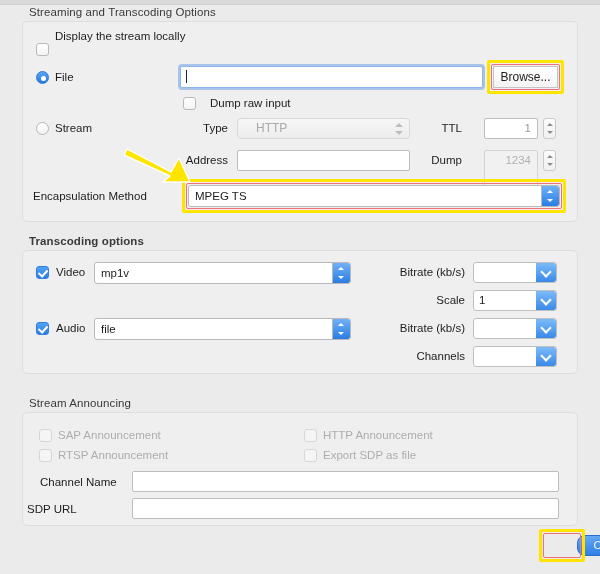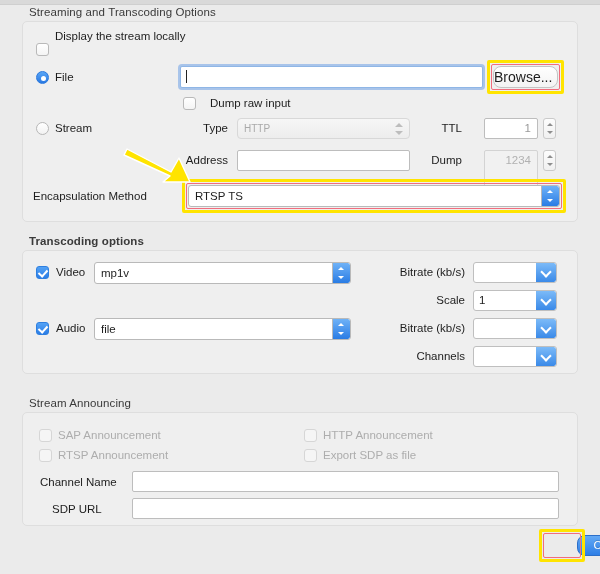--- a/index.html
+++ b/index.html
@@ -73,21 +73,21 @@
   }
   .caret{
     position:absolute;left:5px;top:3px;width:1px;height:13px;background:#222;
   }
 
   
   .popup{
     position:absolute;box-sizing:border-box;
     background:linear-gradient(#fdfdfd,#f0f0f0);
     border:1px solid #c2c2c2;border-radius:4px;
-    font-size:10px;color:#1d1d1d;line-height:19px;padding:0 6px;
+    font-size:12px;color:#1d1d1d;line-height:19px;padding:0 18px;
     white-space:nowrap;overflow:hidden;
   }
   .popup.disabled{
     background:linear-gradient(#f6f6f6,#ededed);border-color:#d8d8d8;color:#a9a9a9;
   }
   .popup .arrows{
     position:absolute;right:6px;top:50%;transform:translateY(-50%);
     width:9px;height:14px;
   }
   .popup .arrows:before,.popup .arrows:after{
@@ -147,22 +147,22 @@
     content:"";position:absolute;left:50%;margin-left:-3px;
     border-left:3px solid transparent;border-right:3px solid transparent;
   }
   .stepper:before{top:4px;border-bottom:3.5px solid #8e8e8e;}
   .stepper:after{bottom:4px;border-top:3.5px solid #8e8e8e;}
 
   
   .pushbtn{
     position:absolute;box-sizing:border-box;
     background:linear-gradient(#ffffff,#f3f3f3);
-    border:1px solid #c4c4c4;border-radius:8px;
-    font-size:14px;color:#1d1d1d;line-height:21px;
+    border:1px solid #c4c4c4;border-radius:0;
+    font-size:12px;color:#1d1d1d;text-align:center;line-height:21px;
   }
   
   .okbtn{
     position:absolute;box-sizing:border-box;
     background:linear-gradient(#63a9f5,#2f7fe6);
     border:1px solid #2c6fc9;border-radius:8px;
     color:#fff;font-size:11.5px;text-align:right;line-height:19px;
     text-shadow:0 -1px 0 rgba(0,0,0,.18);
     margin-left:32px;
   }
@@ -218,21 +218,21 @@
 
 <div class="lbl rt" style="left:148px;top:154px;width:80px;">Address</div>
 <div class="field" style="left:237px;top:150px;width:173px;height:21px;"></div>
 
 <div class="lbl rt" style="left:400px;top:154px;width:62px;">Dump</div>
 <div class="field disabled rt" style="left:484px;top:150px;width:54px;height:38px;line-height:19px;">1234</div>
 <div class="stepper" style="left:543px;top:150px;"></div>
 
 <div class="lbl" style="left:33px;top:190px;">Encapsulation Method</div>
 <div class="popup-blue" style="left:188px;top:185px;width:372px;height:22px;line-height:20px;">
-  <span>RTSP TS</span>
+  <span>MPEG TS</span>
   <span class="btn"></span>
 </div>
 <div class="hl-inner" style="left:186px;top:183px;width:376px;height:26px;"></div>
 <div class="hl" style="left:182px;top:179px;width:384px;height:34px;"></div>
 
 <svg class="arrow-svg" style="left:118px;top:142px;" width="80" height="46" viewBox="0 0 80 46">
   <g>
     <path d="M9,7 L53,30 L61,16 L72,40 L45,40 L52,34 L6,13 Z" fill="#ffe400" stroke="#ffffff" stroke-width="1.4" stroke-linejoin="round"></path>
   </g>
 </svg>
@@ -287,18 +287,18 @@
 
 <div class="checkbox dimbox" style="left:39px;top:449px;"></div>
 <div class="lbl dim" style="left:58px;top:449px;">RTSP Announcement</div>
 
 <div class="checkbox dimbox" style="left:304px;top:449px;"></div>
 <div class="lbl dim" style="left:323px;top:449px;">Export SDP as file</div>
 
 <div class="lbl" style="left:40px;top:476px;">Channel Name</div>
 <div class="field" style="left:132px;top:471px;width:427px;height:21px;"></div>
 
-<div class="lbl" style="left:52px;top:503px;text-align:center;">SDP URL</div>
+<div class="lbl" style="left:27px;top:503px;text-align:center;">SDP URL</div>
 <div class="field" style="left:132px;top:498px;width:427px;height:21px;"></div>
 
 <div class="okbtn" style="left:545px;top:535px;width:34px;height:21px;line-height:19px;">OK</div>
 <div class="hl-inner" style="left:543px;top:533px;width:38px;height:25px;"></div>
 <div class="hl" style="left:539px;top:529px;width:46px;height:33px;"></div>
 
 </body></html>

